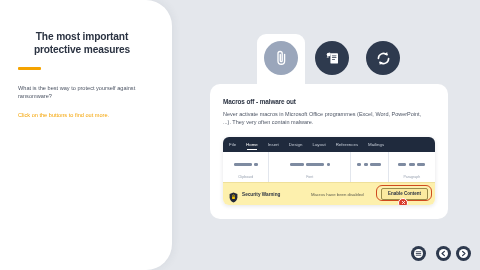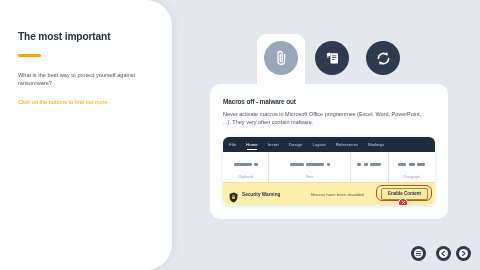--- a/index.html
+++ b/index.html
@@ -44,20 +44,21 @@
     width: 128px;
   }
 
   .panel-title {
     font-size: 10.2px;
     font-weight: bold;
     line-height: 13px;
     color: #2b3342;
     letter-spacing: -0.15px;
     margin: 0;
+    text-align: center;
   }
 
   .accent-rule {
     width: 23px;
     height: 3px;
     background: #f5a300;
     border-radius: 1px;
     margin: 11px 0 0 0;
   }
 
@@ -346,20 +347,21 @@
 </style>
 </head>
 <body>
 
 <div id="stage">
 
   <div id="left-panel">
     <div id="left-inner">
       <h1 class="panel-title">
         <span>The most important</span><br>
+        <span>protective measures</span>
       </h1>
       <div class="accent-rule"></div>
       <p class="panel-body">What is the best way to protect yourself against ransomware?</p>
       <p class="panel-cta">Click on the buttons to find out more.</p>
     </div>
   </div>
 
   <div id="tab-row">
 
     <div class="tab-slot s1">

